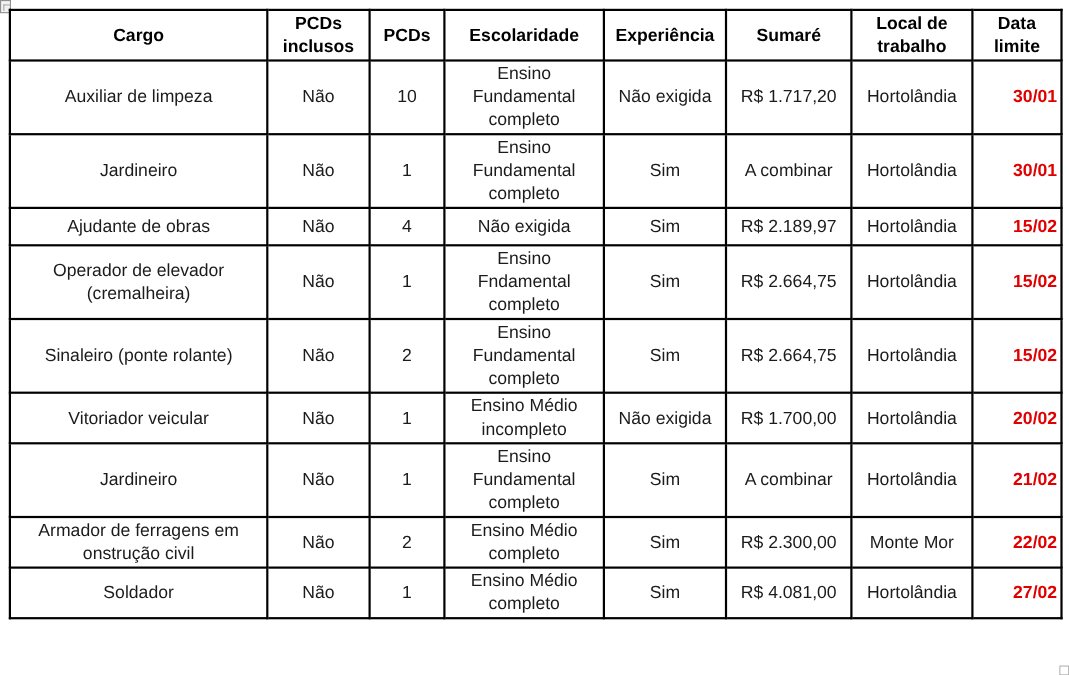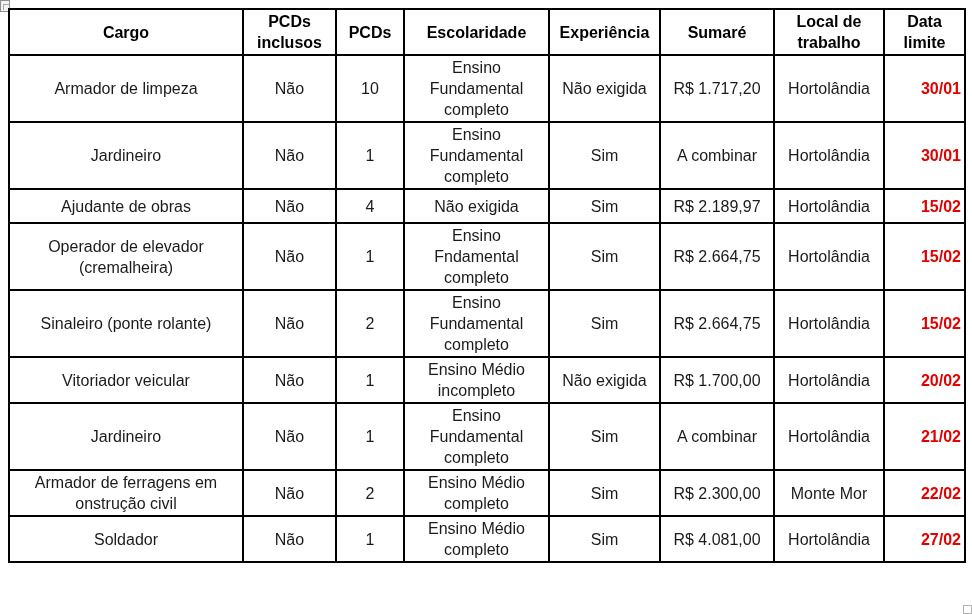--- a/index.html
+++ b/index.html
@@ -99,21 +99,21 @@
         <th>Experiência</th>
         <th>Sumaré</th>
         <th>Local de
 trabalho</th>
         <th>Data
 limite</th>
       </tr>
     </thead>
   <tbody>
       <tr style="height: 64px;">
-        <td class="col-cargo">Armador de limpeza</td>
+        <td class="col-cargo">Auxiliar de limpeza</td>
         <td class="col-pcds">Não</td>
         <td class="col-vagas">10</td>
         <td class="col-escolaridade">Ensino
 Fundamental
 completo</td>
         <td class="col-experiencia">Não exigida</td>
         <td class="col-salario">R$ 1.717,20</td>
         <td class="col-local">Hortolândia</td>
         <td class="col-data_limite">30/01</td>
       </tr>

